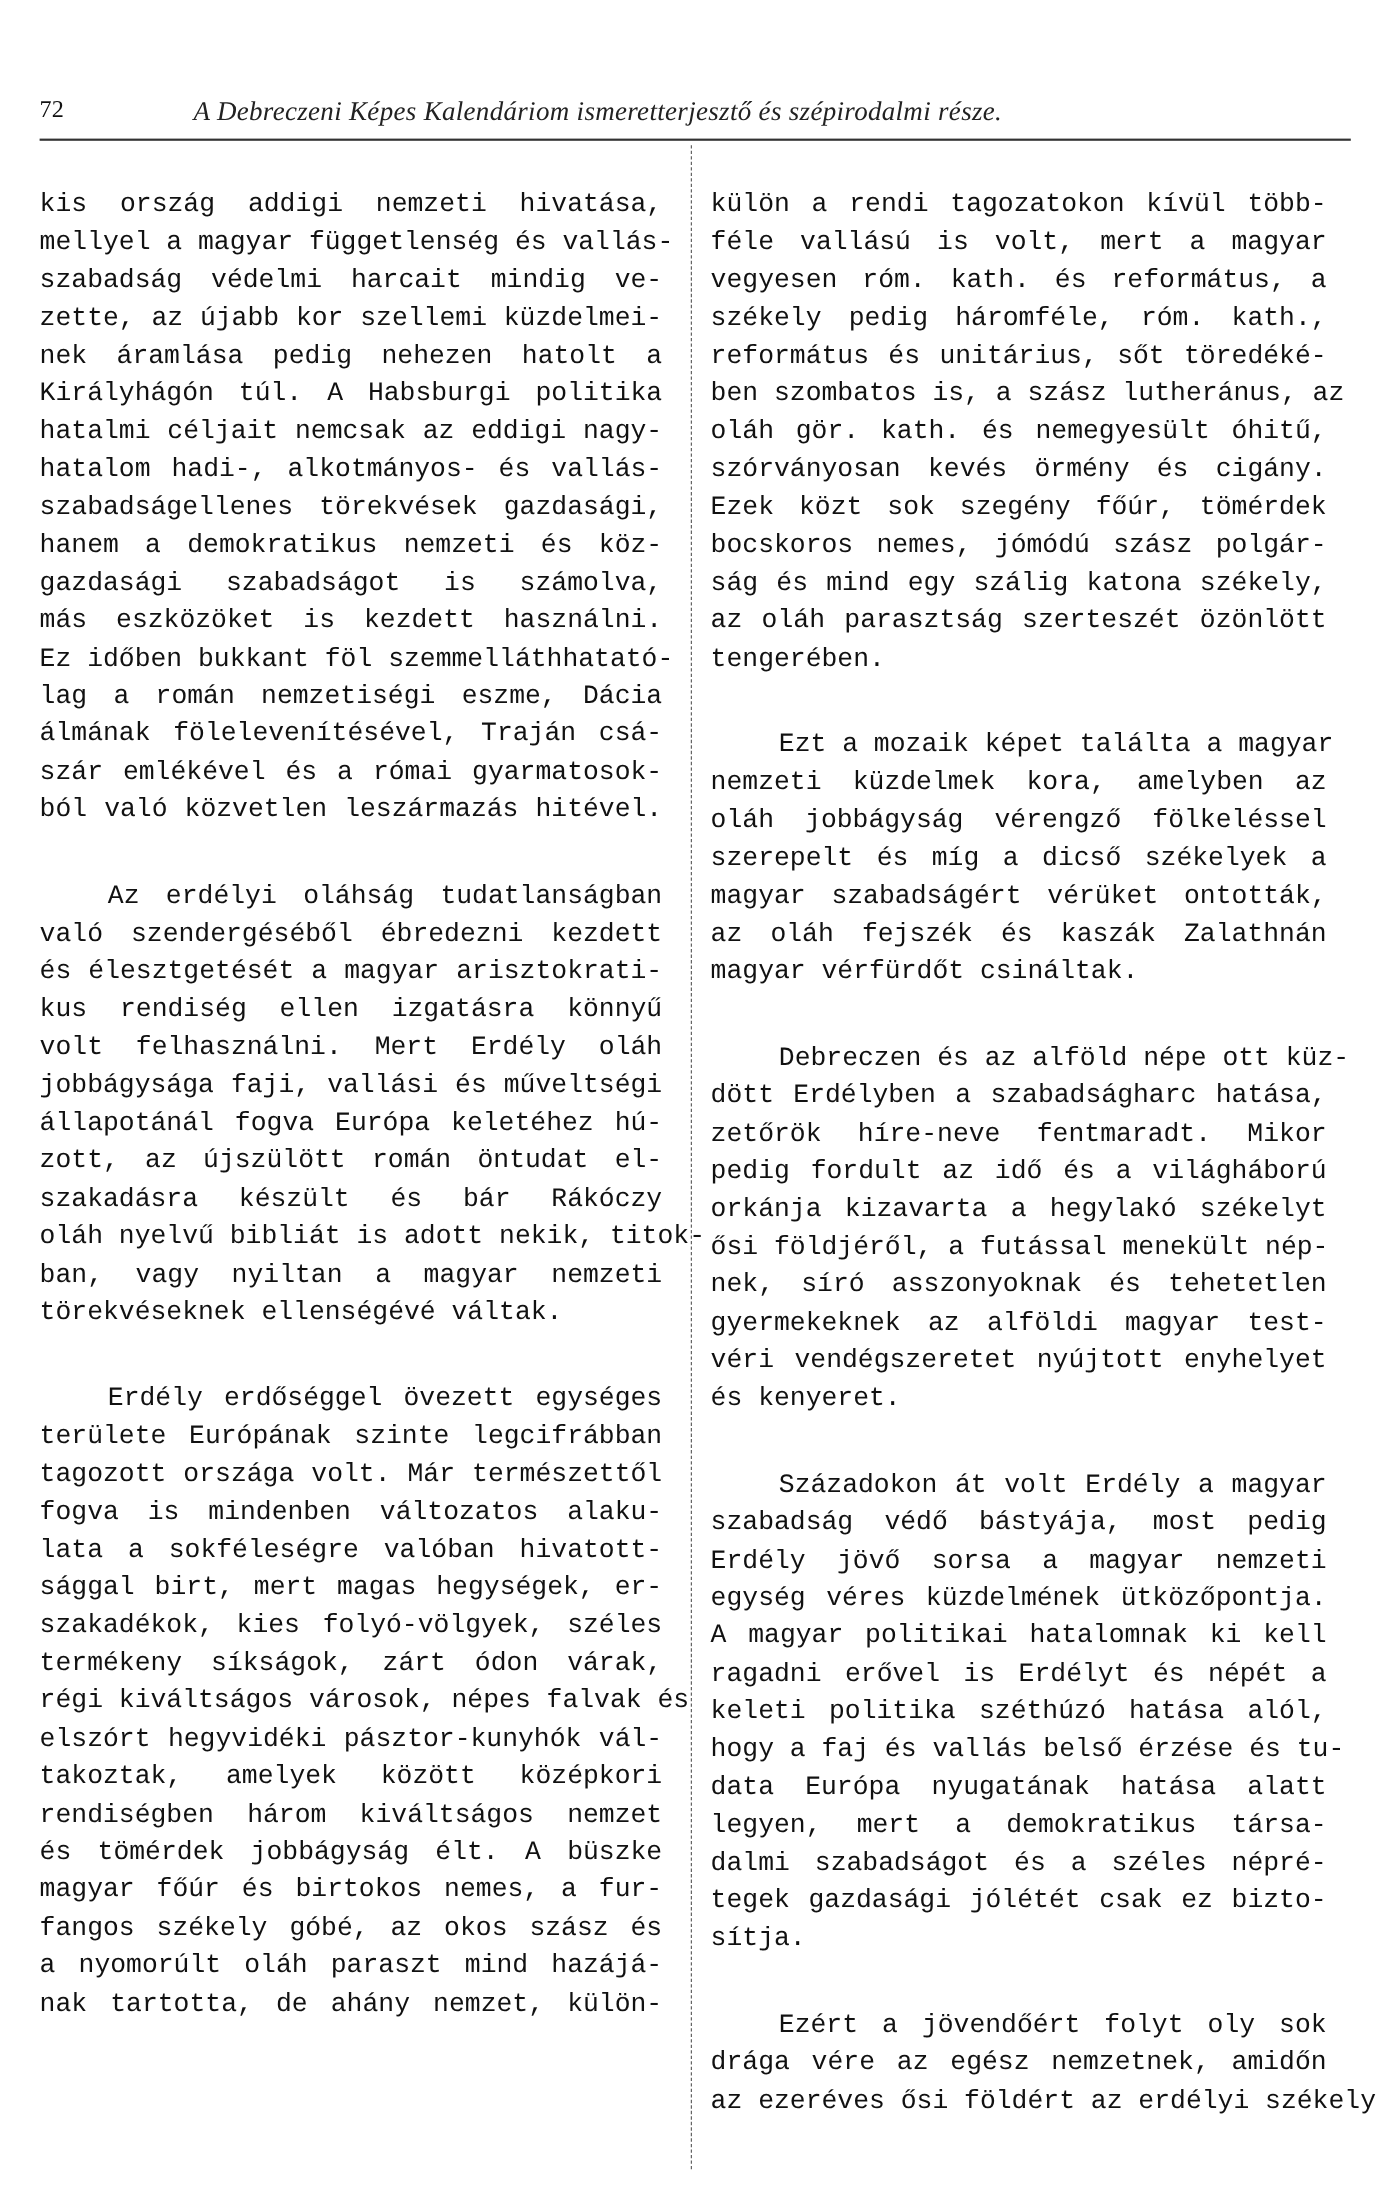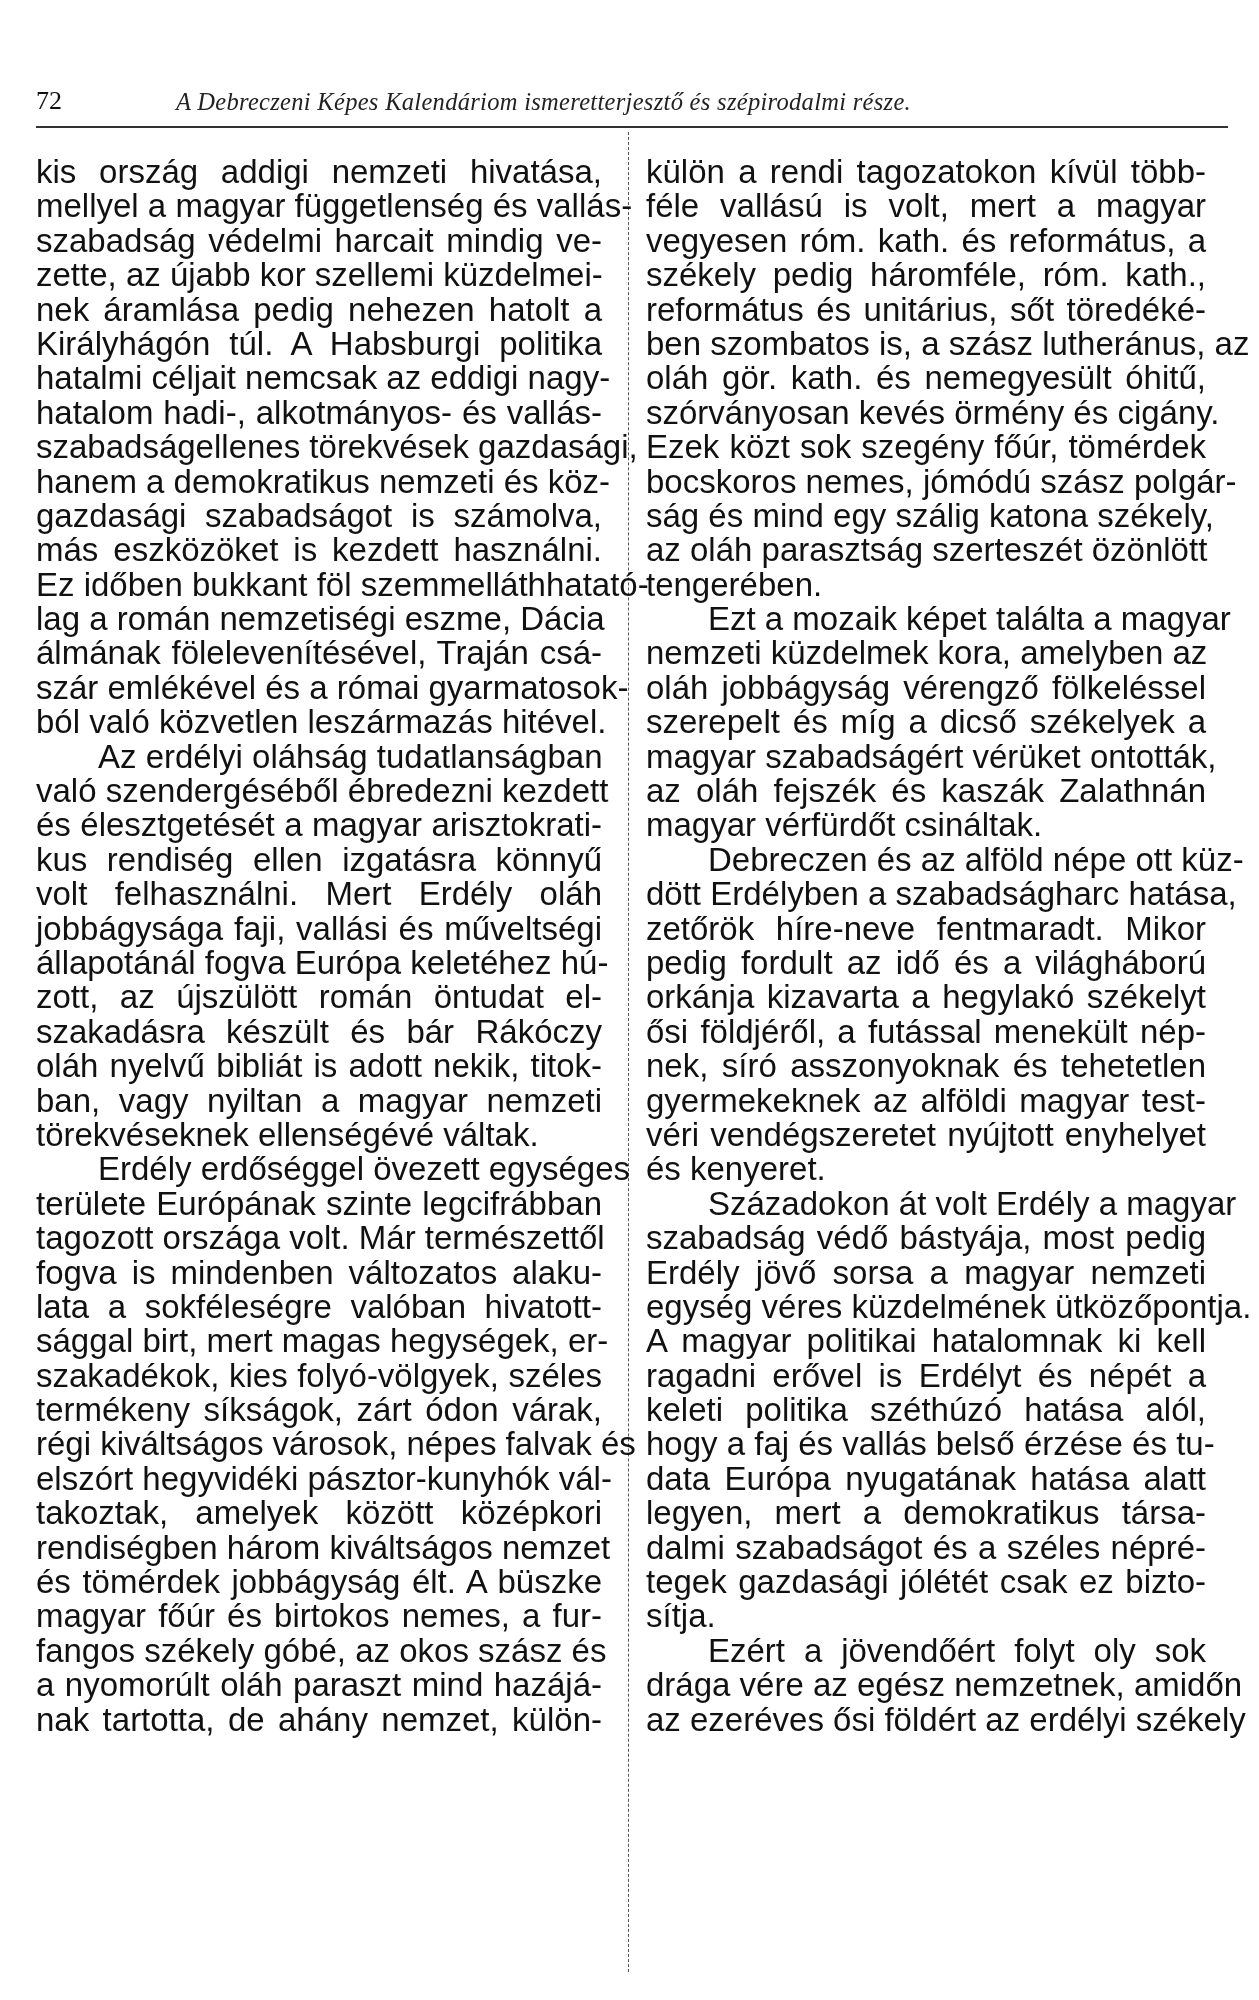--- a/index.html
+++ b/index.html
@@ -5,47 +5,47 @@
   html, body { margin: 0; padding: 0; background: #ffffff; }
   body {
     width: 1259px; height: 2000px; position: relative; overflow: hidden;
     font-family: "DejaVu Serif", "Liberation Serif", serif; color: #111;
   }
   .header {
     position: absolute; left: 36px; top: 86px; width: 1190px; height: 40px;
     font-family: "Liberation Serif", serif;
   }
   .page-number {
-    position: absolute; left: 0; top: 0; font-size: 26px;
+    position: absolute; left: 0; top: 0; font-size: 22px;
   }
   .running-title {
     position: absolute; left: 140px; top: 2px; font-size: 24.5px; font-style: italic;
     letter-spacing: 0.3px; color: #222;
   }
   .header-rule {
     position: absolute; left: 36px; top: 126px; width: 1192px; height: 0;
     border-top: 2px solid #333;
   }
   .col-divider {
     position: absolute; left: 628px; top: 132px; height: 1840px; width: 0;
     border-left: 1px dashed #555;
   }
   .column {
-    position: absolute; top: 155px;
-    font-family: Liberation Sans, sans-serif;
-    font-size: 33px; line-height: 34.4px;
+    position: absolute; top: 170px;
+    font-family: Liberation Mono, monospace;
+    font-size: 24px; line-height: 34.4px;
   }
   .col-left { left: 36px; width: 566px; }
   .col-right { left: 646px; width: 560px; }
   .line {
     display: block; white-space: nowrap; text-align: justify; text-align-last: justify;
     height: 34.4px; overflow: visible;
   }
   .line.last { text-align-last: left; }
-  .line.indent { padding-left: 62px; }
+  .line.indent { padding-left: 62px; margin-top: 44px; }
 </style>
 </head>
 <body>
 
 <div class="header">
   <span class="page-number">72</span>
   <span class="running-title">A Debreczeni Képes Kalendáriom ismeretterjesztő és szépirodalmi része.</span>
 </div>
 <div class="header-rule"></div>
 <div class="col-divider"></div>

